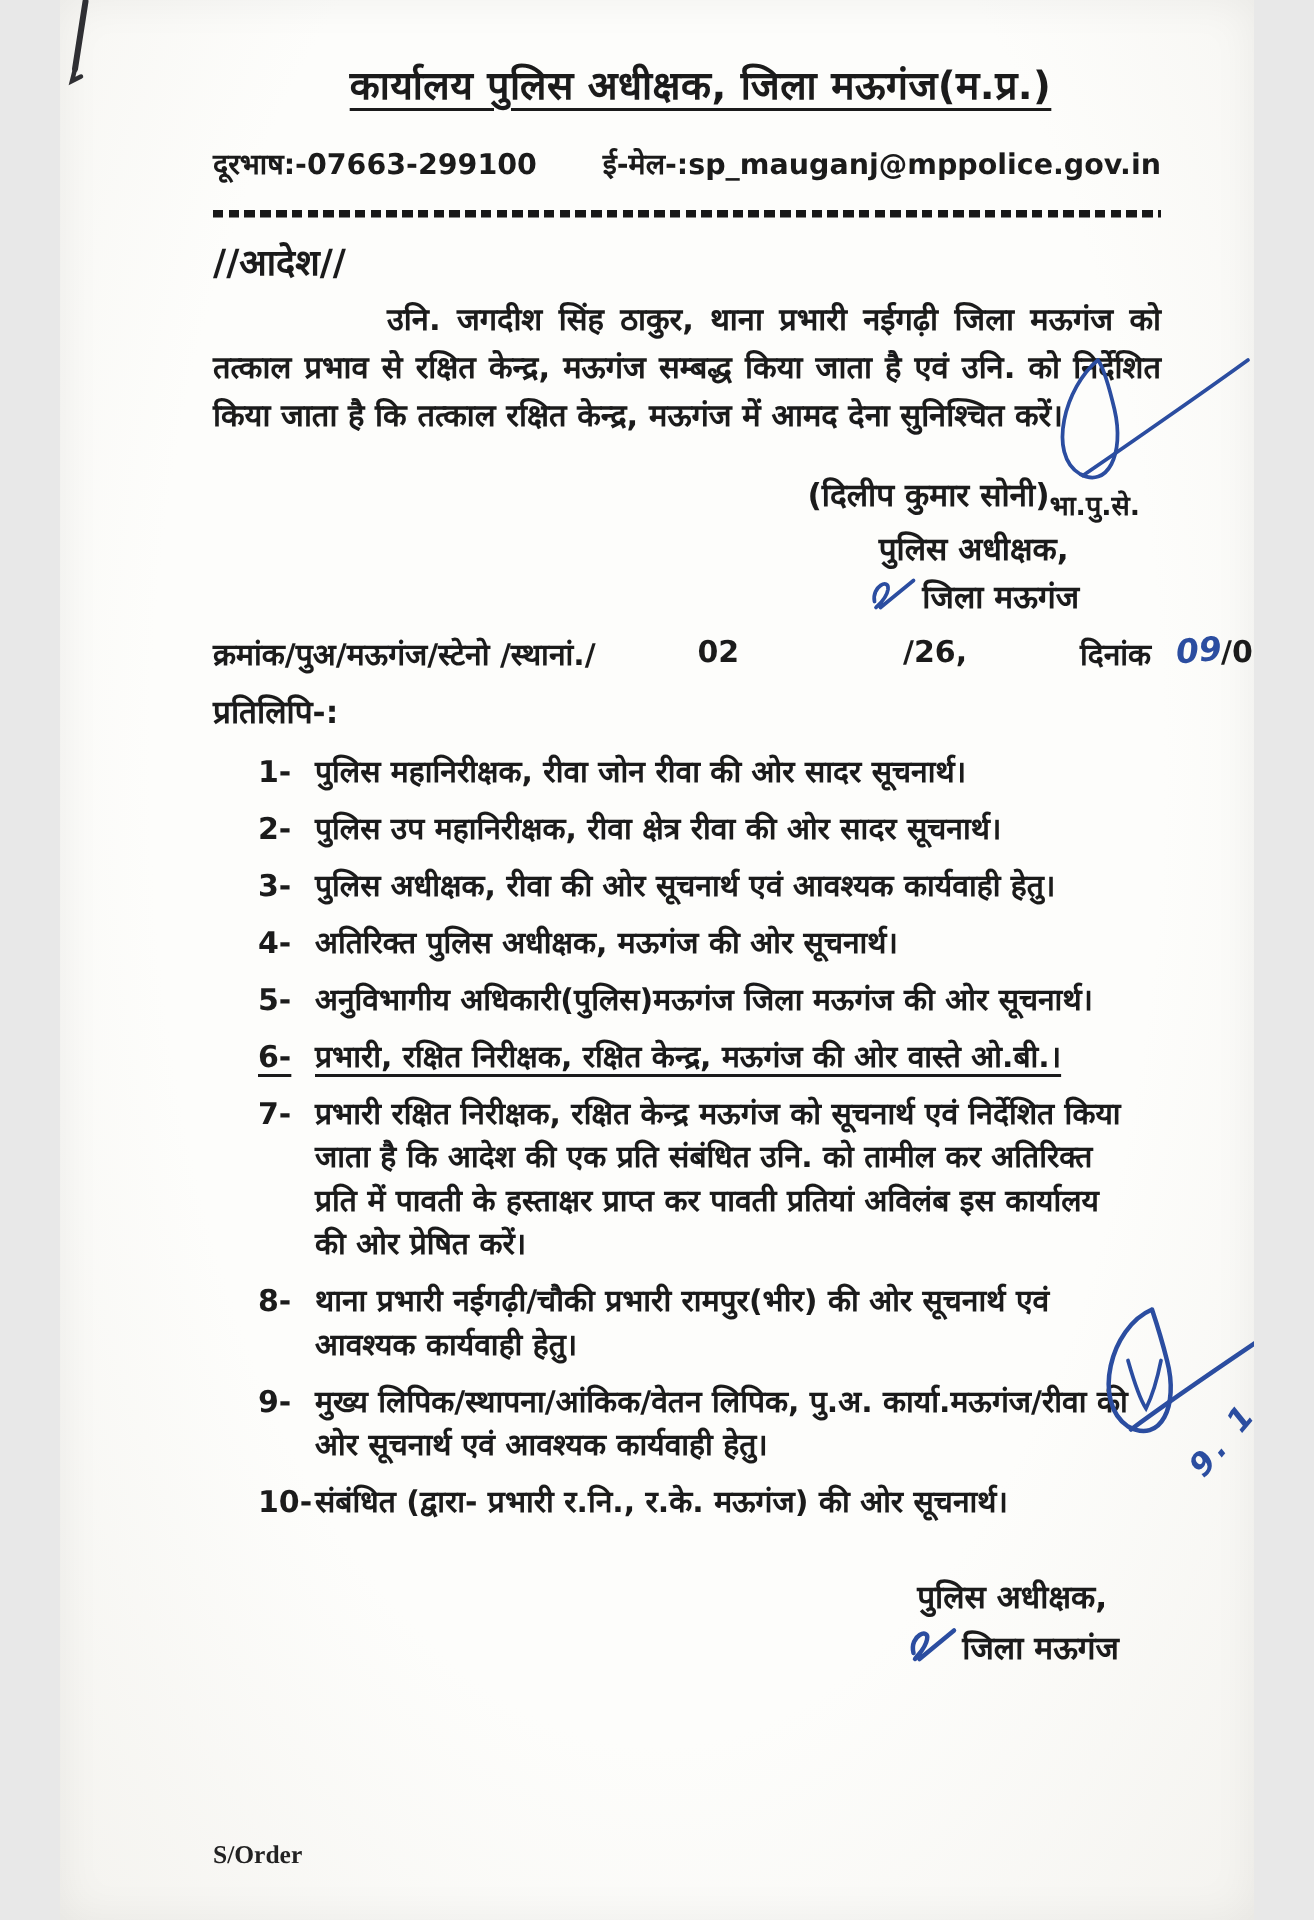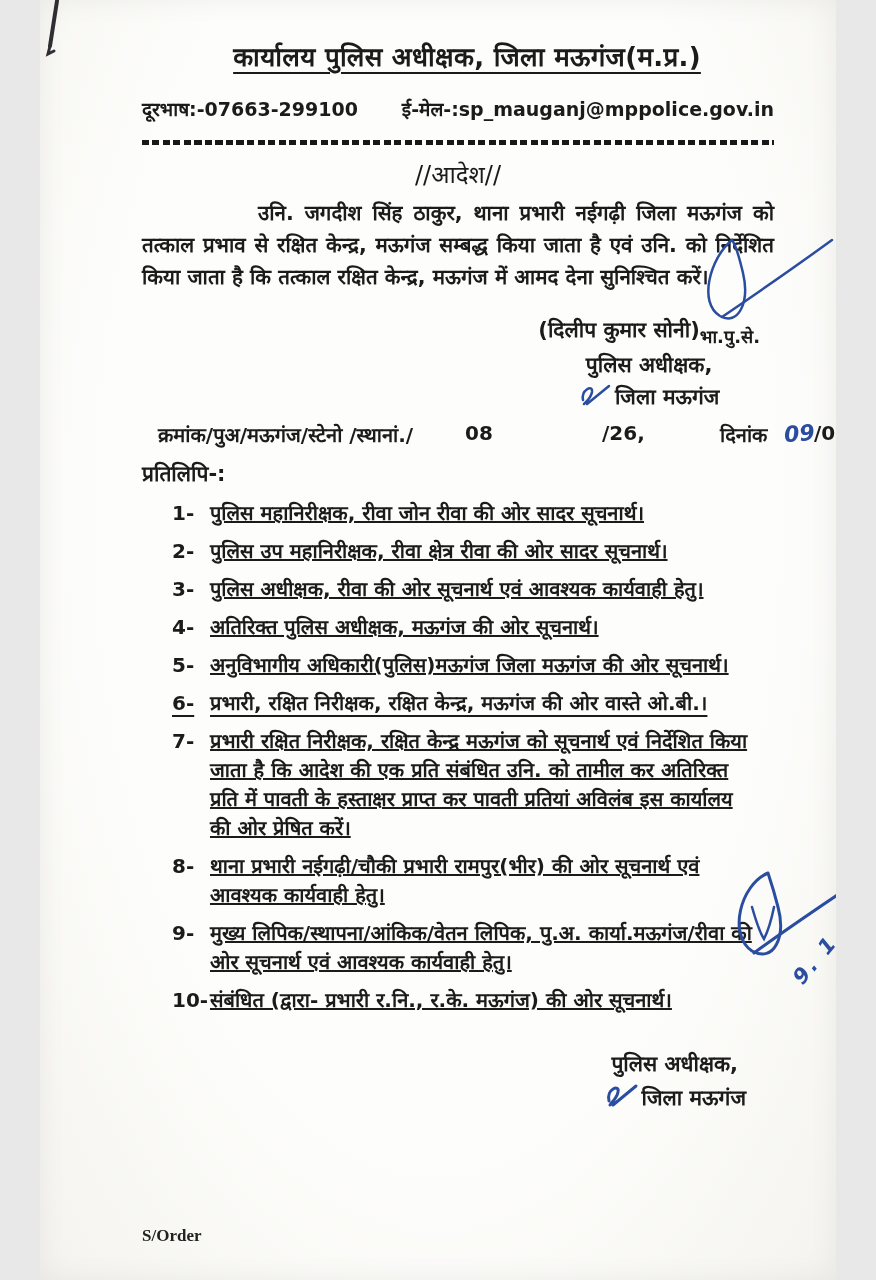--- a/index.html
+++ b/index.html
@@ -32,21 +32,21 @@
     margin-top:22px;
     font-size:19px;font-weight:700;
   }
   .sep-dashed{
     margin-top:18px;height:5px;
     background:repeating-linear-gradient(90deg,#181818 0 7px,transparent 7px 10.5px);
   }
 
   
   .order-heading{
-    text-align:center;font-size:24px;font-weight:400;margin-top:12px;
+    font-size:24px;font-weight:700;margin-top:12px;
   }
   .order-body{
     margin-top:8px;
     font-size:20.5px;font-weight:700;line-height:1.55;
     text-align:justify;text-indent:116px;
   }
 
   
   .sig-block{
     width:max-content;margin-left:auto;
@@ -55,38 +55,38 @@
   }
   .sig-1{margin-top:22px;margin-right:14px;}
   .sig-2{margin-top:34px;margin-right:28px;}
   .sig-service{font-size:18px;font-weight:700;vertical-align:-6px;}
   .sig-line{white-space:nowrap;}
   .squiggle{display:inline-block;vertical-align:-4px;margin-right:2px;}
 
   
   .ref-row{position:relative;height:34px;margin-top:8px;font-size:20px;font-weight:700;}
   .ref-row span{position:absolute;top:0;white-space:nowrap;}
-  .ref-label{left:16px;}
+  .ref-label{left:0;}
   .ref-num{left:323px;}
   .ref-year{left:460px;}
   .ref-date-label{left:578px;}
   .ref-date-day{left:642px;color:#2b4da0;font-style:italic;transform:rotate(-5deg);font-size:22px;}
   .ref-date-rest{left:672px;}
 
   .copy-label{font-size:21px;font-weight:700;margin-top:4px;}
 
   
   .copy-list{margin:12px 0 0 30px;}
   .copy-item{
     display:flex;align-items:flex-start;
     font-size:20px;font-weight:700;line-height:1.45;
     margin-bottom:9px;
   }
   .copy-item .num{flex:0 0 38px;}
-  .copy-item .txt{flex:1;padding-right:16px;text-decoration:underline;}
+  .copy-item .txt{flex:1;padding-right:16px;}
   .copy-item.emph .txt, .copy-item.emph .num{
     text-decoration:underline;
     text-decoration-thickness:2px;
     text-underline-offset:5px;
   }
 
   .footer-ref{
     margin-top:112px;
     font-family:Liberation Serif, serif;
     font-size:17px;font-weight:600;color:#222;
@@ -133,21 +133,21 @@
       <div>पुलिस अधीक्षक,</div>
       <div class="sig-line">
         <svg class="squiggle" width="34" height="26">
           <path class="pen-blue" d="M4,18 C2,8 14,2 13,10 C12,16 7,20 5,22 M8,22 L30,4" stroke-width="2.5"></path>
         </svg><span>जिला मऊगंज</span>
       </div>
     </div>
 
     <div class="ref-row">
       <span class="ref-label">क्रमांक/पुअ/मऊगंज/स्टेनो /स्थानां./</span>
-      <span class="ref-num">08</span>
+      <span class="ref-num">02</span>
       <span class="ref-year">/26,</span>
       <span class="ref-date-label">दिनांक</span>
       <span class="ref-date-day">09</span>
       <span class="ref-date-rest">/01/2035</span>
     </div>
 
     <div class="copy-label">प्रतिलिपि-:</div>
 
     <div class="copy-list">
       <div class="copy-item">

